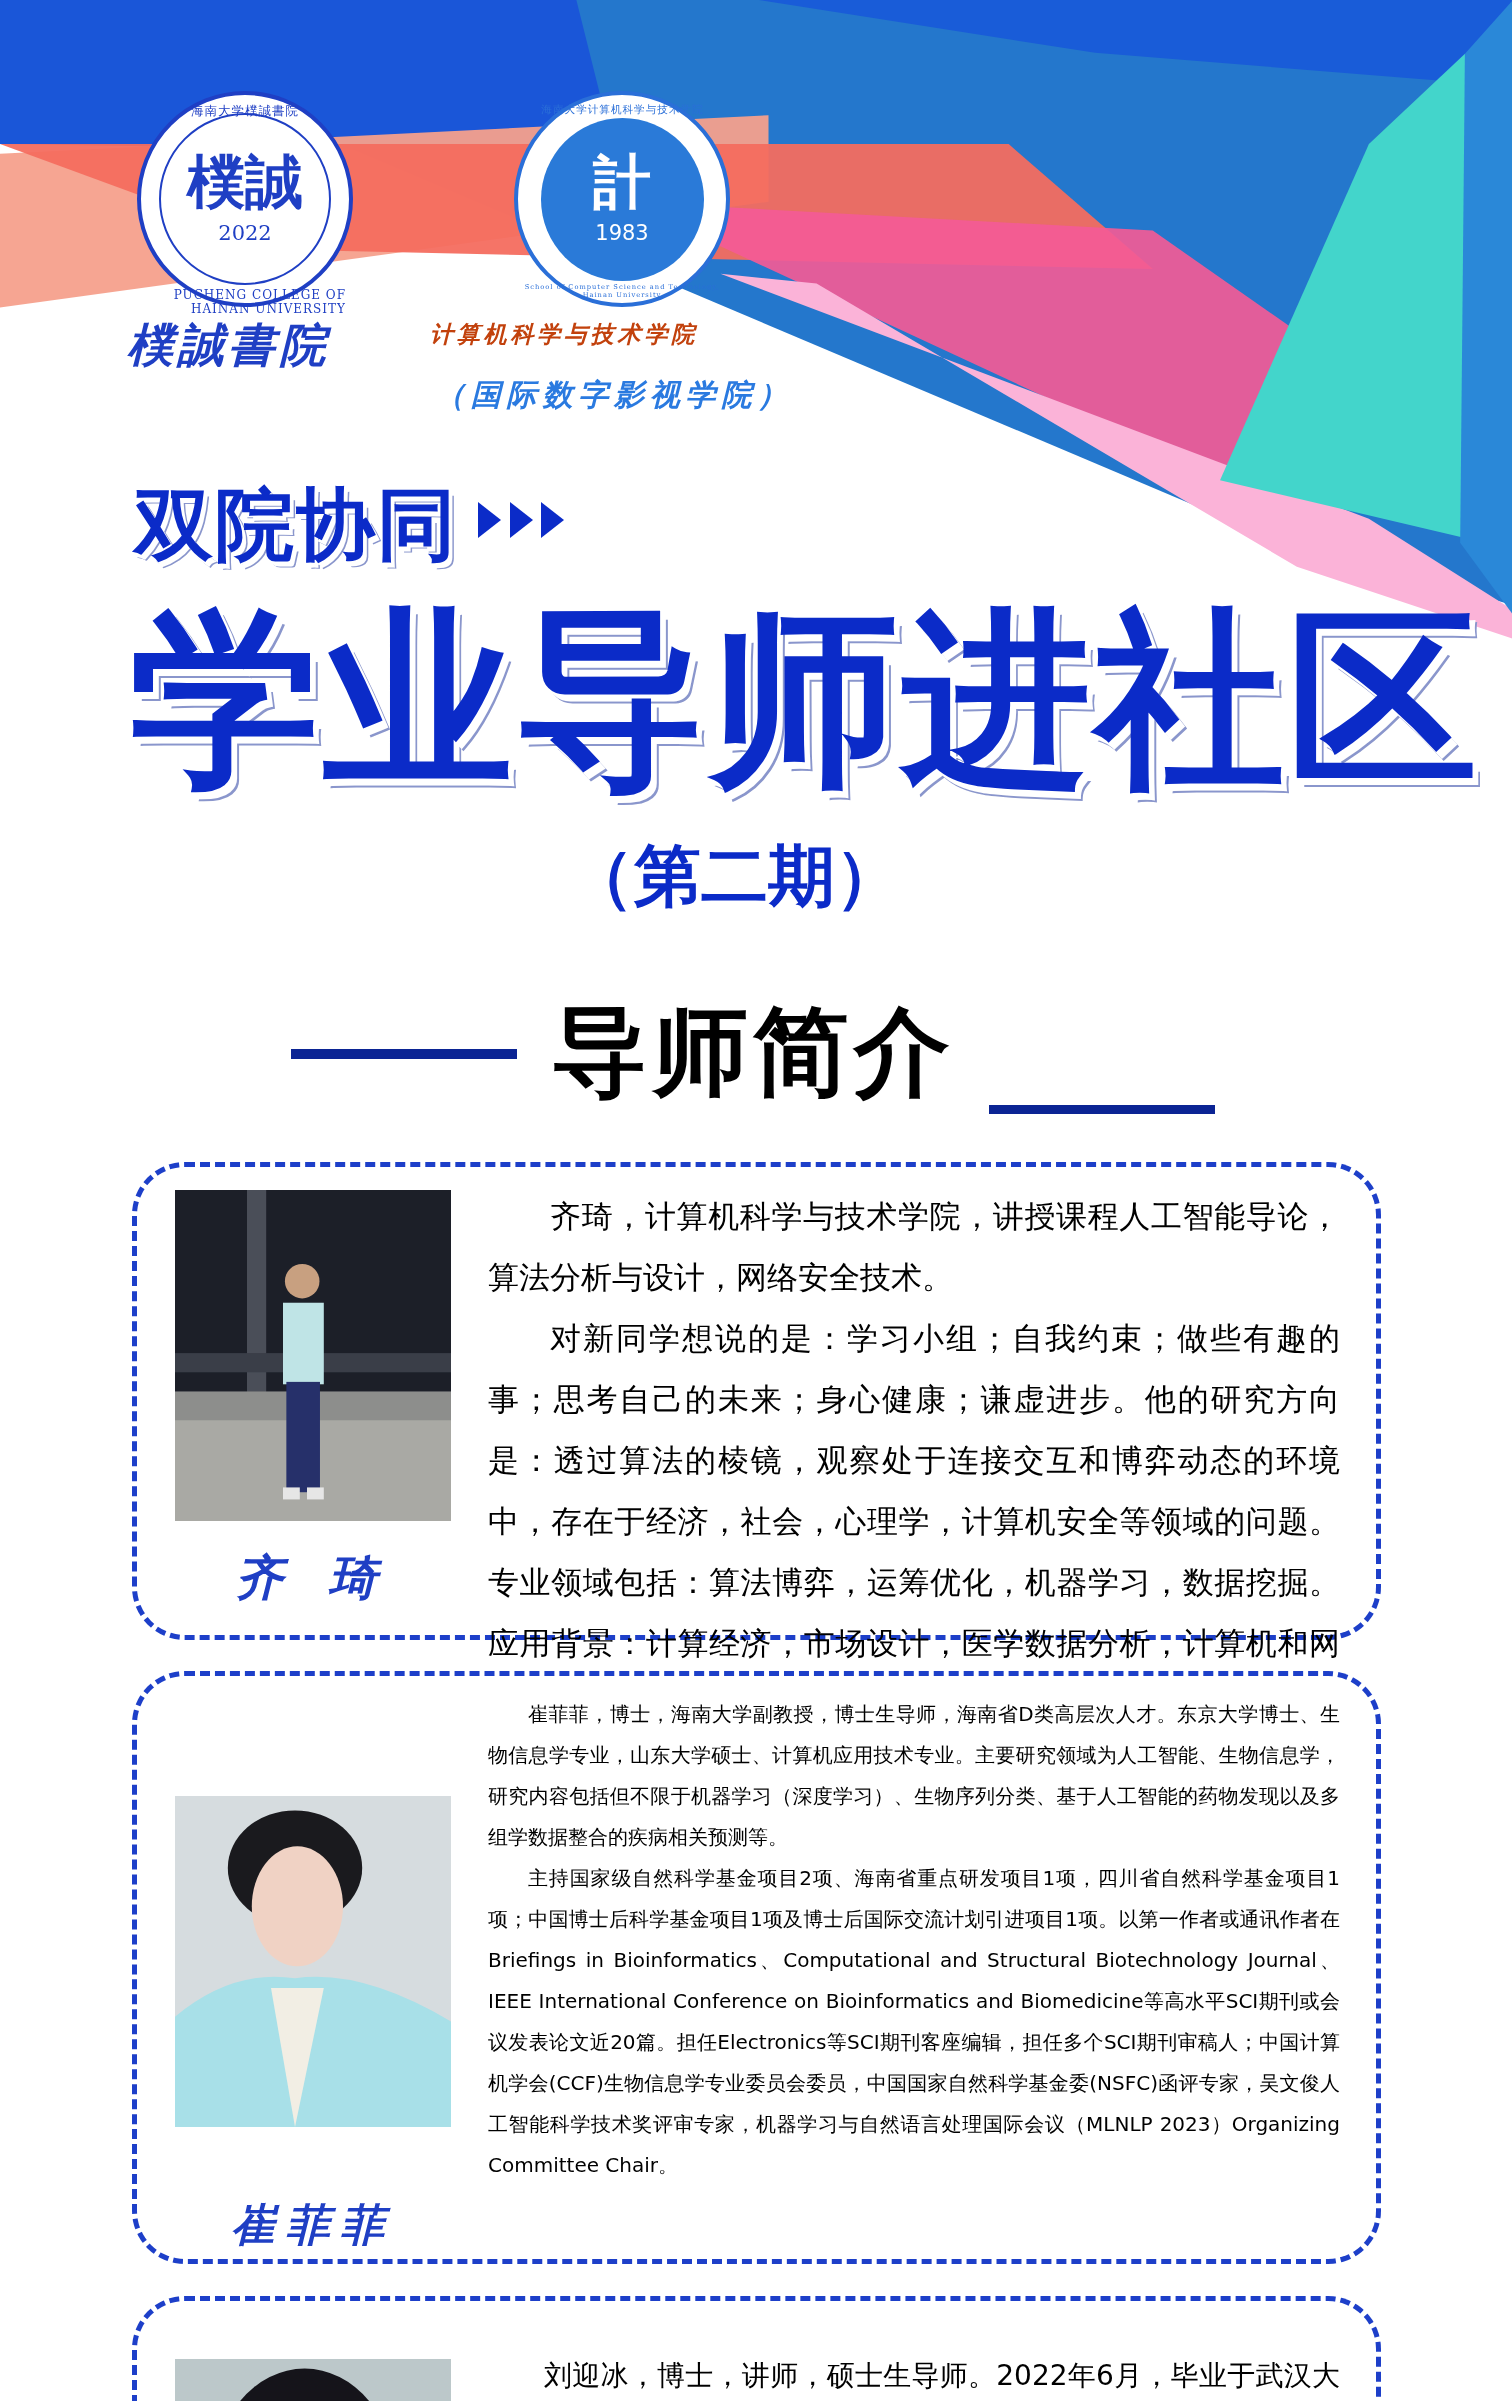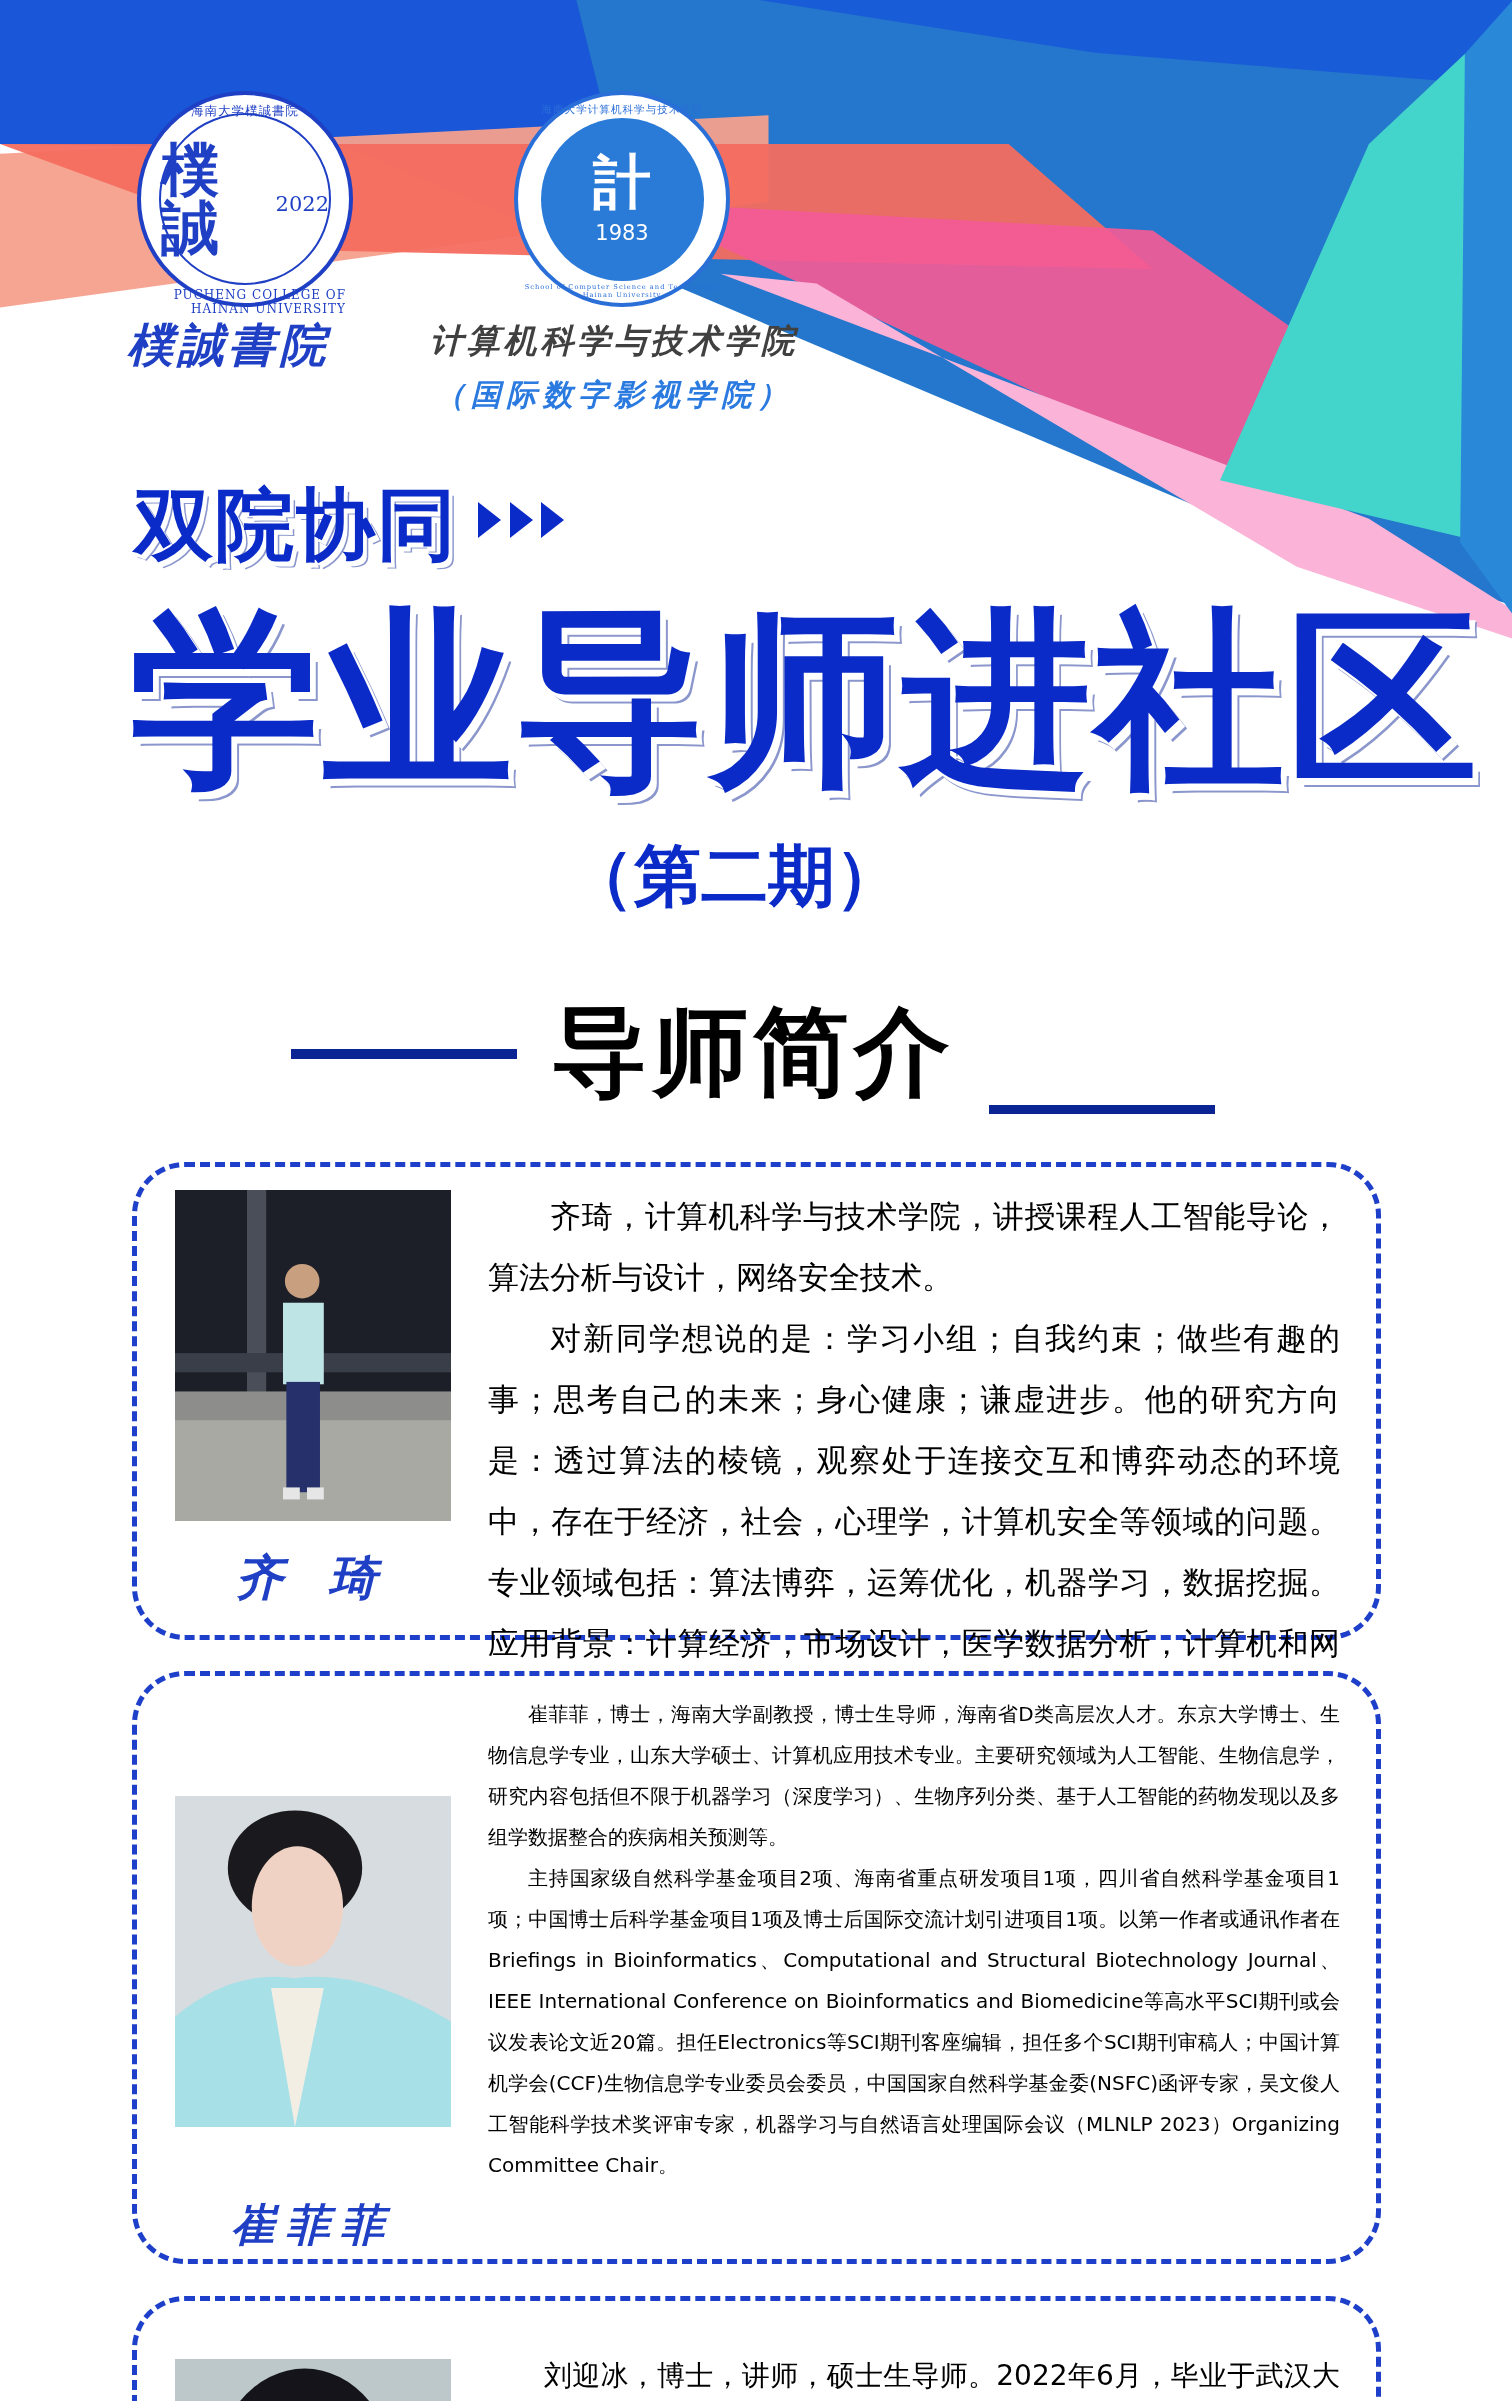--- a/index.html
+++ b/index.html
@@ -3,21 +3,21 @@
 <meta charset="utf-8">
 <style>
   html,body{margin:0;padding:0;}
   body{width:1513px;height:3404px;position:relative;overflow:hidden;background:#ffffff;
        font-family:"DejaVu Sans","Liberation Sans",sans-serif;}
   .abs{position:absolute;}
   svg.bg{position:absolute;left:0;top:0;}
   
   .seal{position:absolute;border-radius:50%;box-sizing:border-box;display:flex;align-items:center;justify-content:center;}
   .seal-left{left:137px;top:91px;width:216px;height:216px;border:4.8px solid #1f3fc4;background:#fff;}
-  .seal-left .inner{width:168px;height:168px;border-radius:50%;border:2.4px solid #1f3fc4;display:flex;flex-direction:row;align-items:center;justify-content:center;}
+  .seal-left .inner{width:168px;height:168px;border-radius:50%;border:2.4px solid #1f3fc4;display:flex;flex-direction:column;align-items:center;justify-content:center;}
   .seal-right{left:514px;top:91px;width:216px;height:216px;border:4.8px solid #2a6fd8;background:#fff;}
   .seal-right .inner{width:163px;height:163px;border-radius:50%;background:#2a7ad8;display:flex;flex-direction:column;align-items:center;justify-content:center;color:#fff;}
   .seal-glyph{font-size:58px;font-weight:bold;color:#1f3fc4;line-height:1;}
   .seal-year{font-size:21px;color:#1f3fc4;font-family:"DejaVu Serif",serif;margin-top:9.6px;}
   .seal-right .seal-glyph{color:#fff;}
   .seal-right .seal-year{color:#fff;font-family:"DejaVu Sans",sans-serif;}
   .seal-ring-text{position:absolute;font-size:12.5px;color:#1f3fc4;font-family:"DejaVu Serif",serif;letter-spacing:1px;}
   .logo-caption{position:absolute;font-family:"DejaVu Serif",serif;font-style:italic;font-weight:bold;}
   
   .h-sub{left:134px;top:473px;font-size:79px;font-weight:900;color:#0b2bc8;letter-spacing:1.9px;
@@ -89,21 +89,21 @@
 <div class="seal seal-right">
   <div class="inner">
     <div class="seal-glyph">計</div>
     <div class="seal-year">1983</div>
   </div>
 </div>
 <div class="seal-ring-text" style="left:536px;top:103px;width:173px;text-align:center;color:#2a6fd8;font-size:10.6px;">海南大学计算机科学与技术学院</div>
 <div class="seal-ring-text" style="left:521px;top:283px;width:202px;text-align:center;font-size:6.7px;color:#2a6fd8;">School of Computer Science and Technology, Hainan University</div>
 
 <div class="logo-caption" style="left:127px;top:315px;font-size:46px;color:#1f3fc4;letter-spacing:4.8px;">樸誠書院</div>
-<div class="logo-caption" style="left:430px;top:319px;font-size:33px;color:#404040;letter-spacing:3.8px;">计算机科学与技术学院</div>
+<div class="logo-caption" style="left:430px;top:319px;font-size:23px;color:#c2410c;letter-spacing:3.8px;">计算机科学与技术学院</div>
 <div class="logo-caption" style="left:435px;top:375px;font-size:30px;color:#2a7ae0;letter-spacing:5.8px;">（国际数字影视学院）</div>
 
 <div class="abs h-sub">双院协同</div>
 <div class="abs h-arrows">
   <div class="tri"></div>
   <div class="tri"></div>
   <div class="tri"></div>
 </div>
 <div class="abs h-main">学业导师进社区</div>
 <div class="abs h-issue">（第二期）</div>

